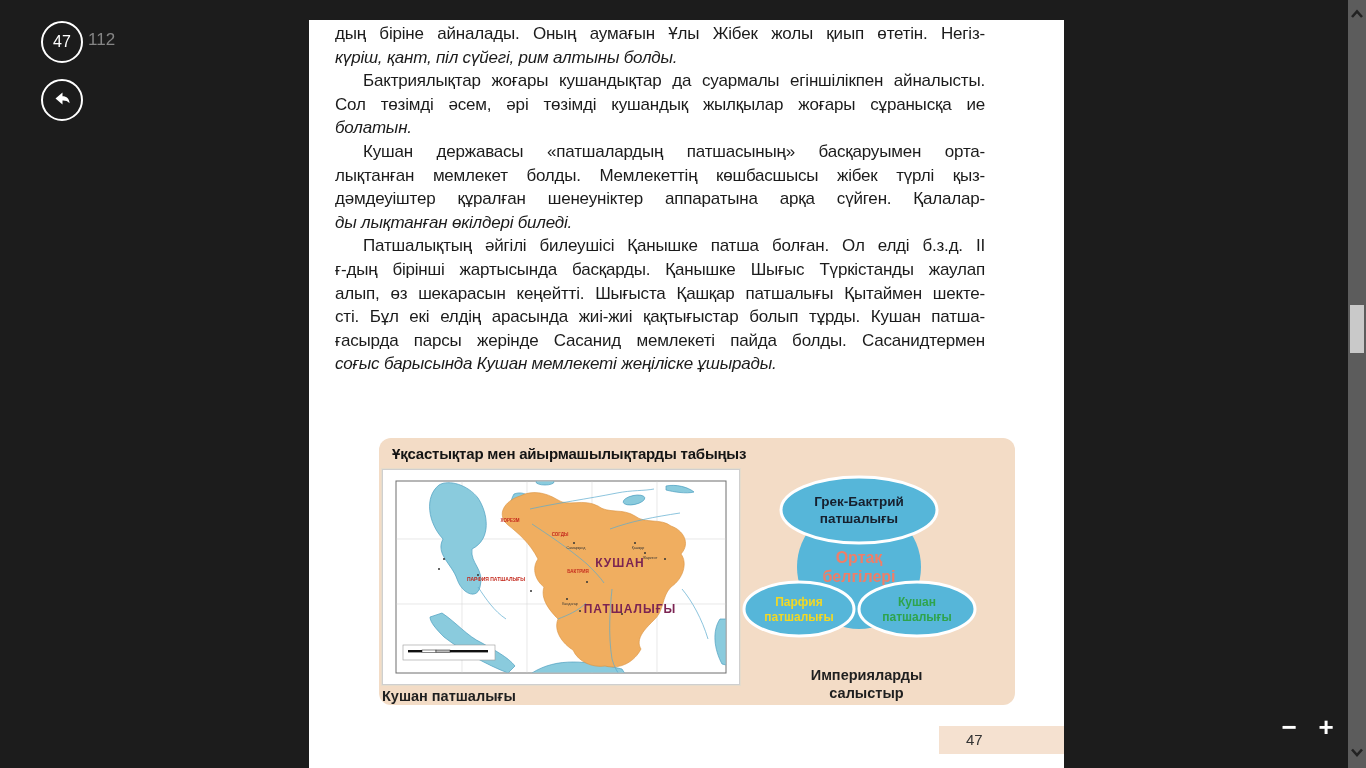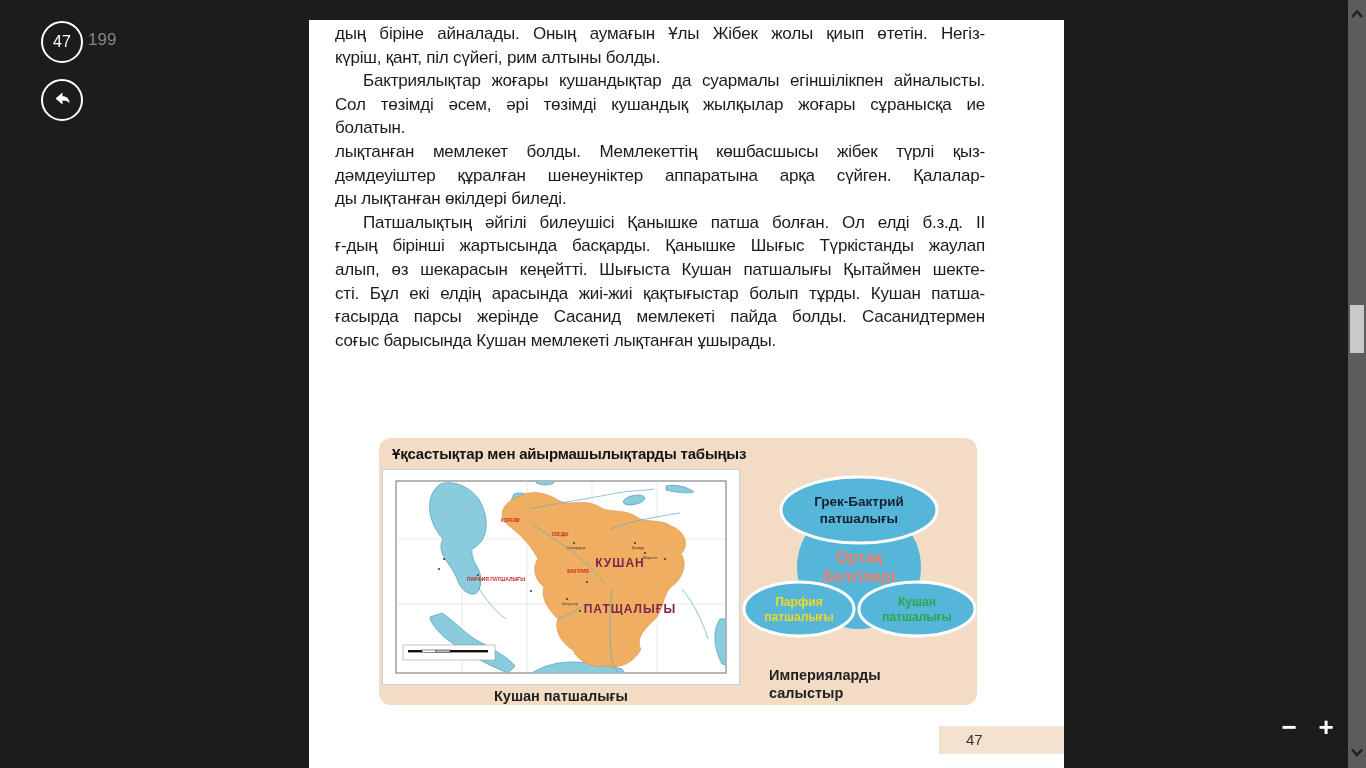--- a/index.html
+++ b/index.html
@@ -25,41 +25,41 @@
   .sb-btn{position:absolute;left:0;width:18px;height:22px;display:flex;align-items:center;justify-content:center;cursor:pointer;}
   .sb-up{top:4px;}
   .sb-down{bottom:4px;}
   .sb-thumb{position:absolute;left:2px;top:305px;width:14px;height:48px;background:#c9c9c9;cursor:pointer;}
 
   
   .page{left:309px;top:0;width:755px;height:768px;background:#ffffff;margin-top:20px;}
   .text-block{left:26px;top:2px;width:650px;color:#1b1b1b;font-size:17px;
     line-height:23.6px;letter-spacing:-0.2px;}
   .tline{text-align:justify;text-align-last:justify;}
-  .tlast{text-align-last:left;}
+  .tlast{text-align-last:left;font-style:italic;}
   .tindent{text-indent:28px;}
 
   
-  .activity-box{left:70px;top:418px;width:598px;height:267px;background:#f3dcc6;border-radius:12px;}
+  .activity-box{left:70px;top:418px;width:598px;height:267px;background:#f3dcc6;border-radius:12px;padding-left:38px;}
   .activity-title{left:13px;top:7px;font-size:15px;font-weight:bold;color:#141414;letter-spacing:-0.2px;}
   .map-panel{left:3px;top:31px;width:358px;height:216px;background:#fff;box-shadow:0 0 0 1px #e6dccb;}
-  .map-caption{left:3px;top:250px;width:358px;text-align:center;font-size:14.5px;
+  .map-caption{left:3px;top:250px;width:358px;font-size:14.5px;
     font-weight:600;color:#1f1f1f;}
   .diagram-svg{left:355px;top:37px;}
-  .compare-caption{left:390px;top:228px;width:195px;font-size:14.5px;
+  .compare-caption{left:390px;top:228px;width:195px;text-align:center;font-size:14.5px;
     font-weight:600;color:#1f1f1f;line-height:18px;}
 
   .pagenum-strip{left:630px;top:706px;width:125px;height:28px;background:#f5e1d0;
     font-size:15px;color:#333;line-height:28px;padding-left:27px;box-sizing:border-box;}
 </style>
 </head>
 <body>
 
 <div class="abs badge-circle">47</div>
-<div class="abs total-label">199</div>
+<div class="abs total-label">112</div>
 <div class="abs return-btn">
   <span>
     <svg width="22" height="22" viewBox="0 0 22 22">
       <path d="M4.5,11.5 L11.5,5.5 L11.5,9.2 C15.8,9.2 18.2,11.5 18.6,16.2 C16.6,13.9 14.3,13.4 11.5,13.5 L11.5,17.5 Z" fill="#ffffff"></path>
     </svg>
   </span>
 </div>
 
 <div class="abs zoom-btn zoom-minus">−</div>
 <div class="abs zoom-btn zoom-plus">+</div>
@@ -83,29 +83,30 @@
 </div>
 
 <div class="abs page">
 
   <div class="abs text-block">
       <div class="tline">дың біріне айналады. Оның аумағын Ұлы Жібек жолы қиып өтетін. Негіз-</div>
       <div class="tline tlast">күріш, қант, піл сүйегі, рим алтыны болды.</div>
       <div class="tline tindent">Бактриялықтар жоғары кушандықтар да суармалы егіншілікпен айналысты.</div>
       <div class="tline">Сол төзімді әсем, әрі төзімді кушандық жылқылар жоғары сұранысқа ие</div>
       <div class="tline tlast">болатын.</div>
+      <div class="tline tindent">Кушан державасы «патшалардың патшасының» басқаруымен орта-</div>
       <div class="tline">лықтанған мемлекет болды. Мемлекеттің көшбасшысы жібек түрлі қыз-</div>
       <div class="tline">дәмдеуіштер құралған шенеуніктер аппаратына арқа сүйген. Қалалар-</div>
       <div class="tline tlast">ды лықтанған өкілдері биледі.</div>
       <div class="tline tindent">Патшалықтың әйгілі билеушісі Қанышке патша болған. Ол елді б.з.д. II</div>
       <div class="tline">ғ-дың бірінші жартысында басқарды. Қанышке Шығыс Түркістанды жаулап</div>
-      <div class="tline">алып, өз шекарасын кеңейтті. Шығыста Кушан патшалығы Қытаймен шекте-</div>
+      <div class="tline">алып, өз шекарасын кеңейтті. Шығыста Қашқар патшалығы Қытаймен шекте-</div>
       <div class="tline">сті. Бұл екі елдің арасында жиі-жиі қақтығыстар болып тұрды. Кушан патша-</div>
       <div class="tline">ғасырда парсы жерінде Сасанид мемлекеті пайда болды. Сасанидтермен</div>
-      <div class="tline tlast">соғыс барысында Кушан мемлекеті лықтанған ұшырады.</div>
+      <div class="tline tlast">соғыс барысында Кушан мемлекеті жеңіліске ұшырады.</div>
     </div>
 
   <div class="abs activity-box">
     <div class="abs activity-title">Ұқсастықтар мен айырмашылықтарды табыңыз</div>
 
     <div class="abs map-panel">
       <svg width="358" height="216" viewBox="0 0 358 216">
         <rect x="0.5" y="0.5" width="357" height="215" fill="#ffffff" stroke="#cfcfcf"></rect>
 
         <rect x="14" y="12" width="330" height="192" fill="#ffffff" stroke="#6e6e6e" stroke-width="1"></rect>

